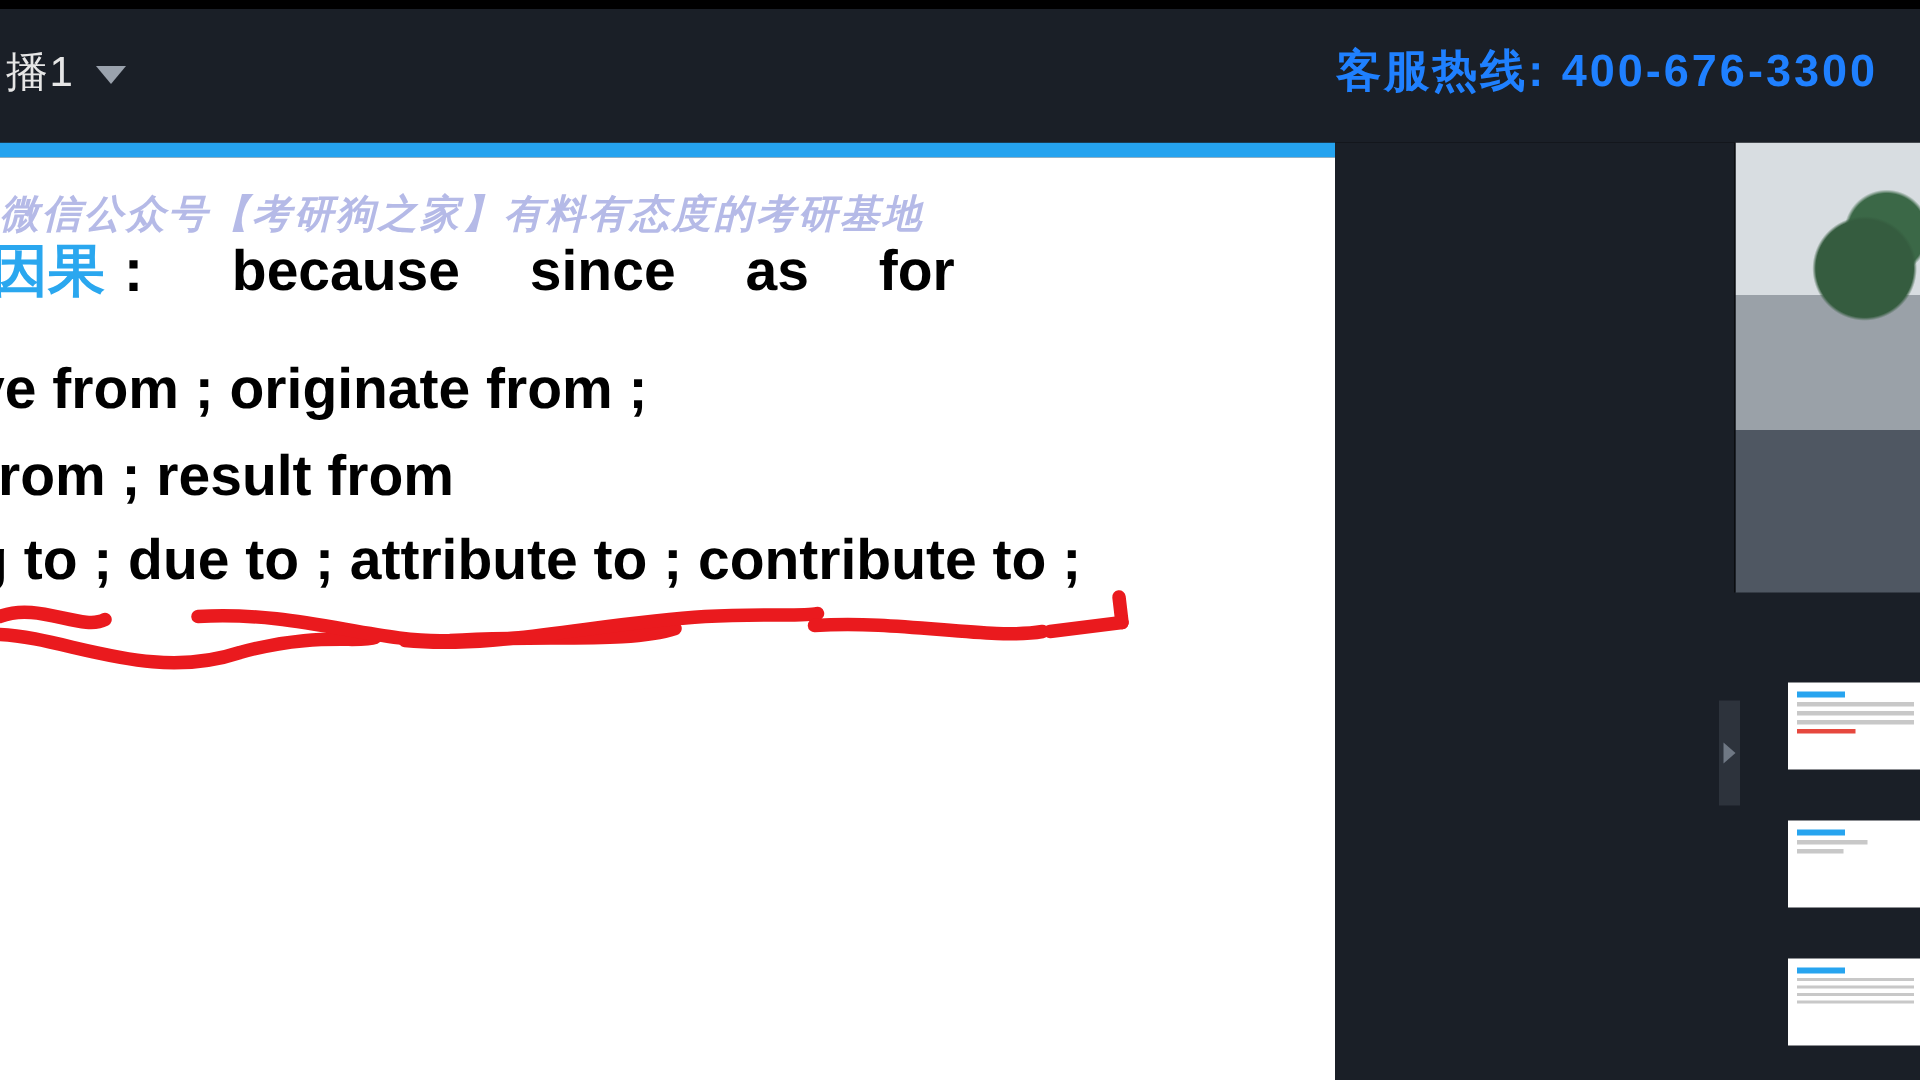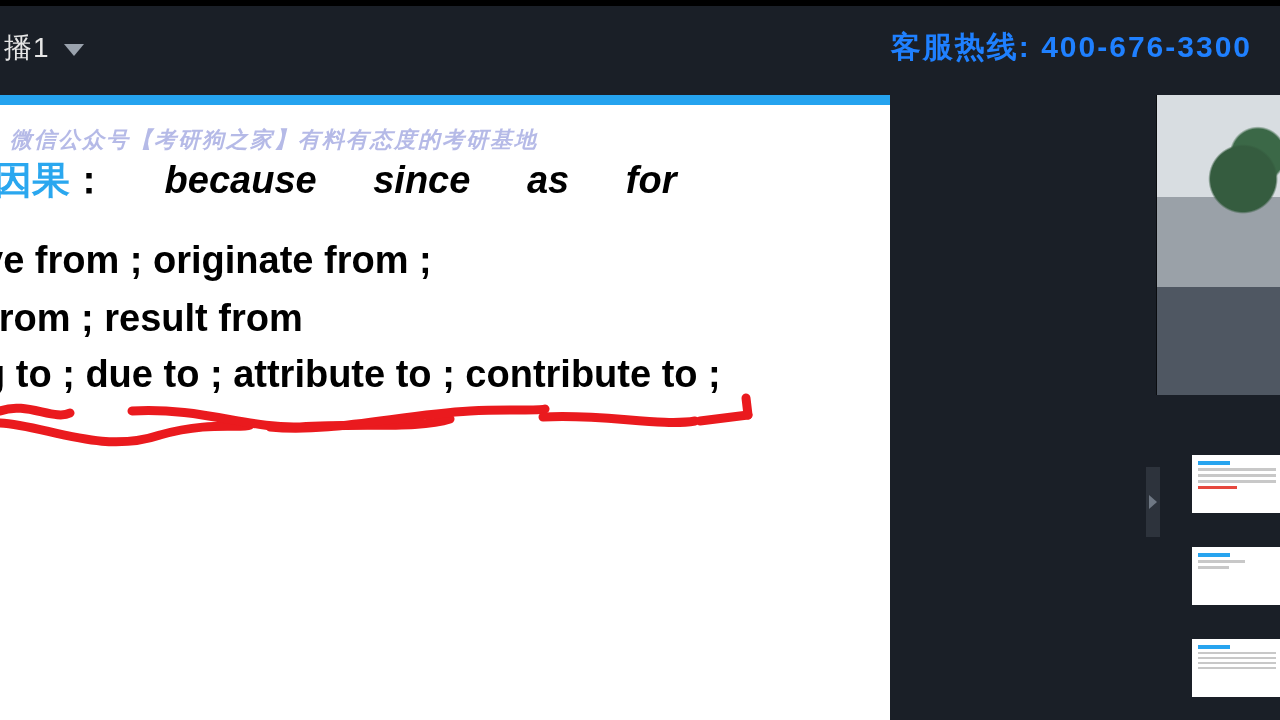--- a/index.html
+++ b/index.html
@@ -19,30 +19,29 @@
     .content { flex: 1; display: flex; background: #1a1f27; }
 
     
     .slide-wrap { width: 890px; height: 100%; display: flex; flex-direction: column; }
     .blue-strip { height: 10px; background: #25a3ef; }
     .slide { flex: 1; background: #ffffff; position: relative; overflow: hidden; color: #000; }
 
     .watermark {
       position: absolute; top: 20px; left: 0; right: 0;
       color: #a9aee3; opacity: 0.85;
-      font-size: 22px; font-style: italic; font-weight: 700;
+      font-size: 26px; font-style: italic; font-weight: 700;
       font-family: "KaiTi", "STKaiti", serif;
       white-space: nowrap; letter-spacing: 2px;
-      padding-left: 10px;
     }
 
     .line { position: absolute; font-size: 38px; font-weight: 700; white-space: nowrap; }
     .line1 { top: 50px; left: -6px; }
     .line1 .accent { color: #2aa7ef; }
-    .line1 .kw { display: inline-block; margin-left: 46px; font-style: italic; }
+    .line1 .kw { display: inline-block; margin-left: 36px; }
     .line2 { top: 134px; left: -18px; }
     .line3 { top: 192px; left: -14px; }
     .line4 { top: 248px; left: -18px; }
 
     .scribbles { position: absolute; top: 288px; left: 0; width: 760px; height: 70px; }
     .scribbles path { fill: none; stroke: #ea1a1e; stroke-width: 9; stroke-linecap: round; stroke-linejoin: round; }
 
     
     .rightcol { flex: 1; display: flex; flex-direction: column; }
     .cam-wrap { display: flex; justify-content: flex-end; }

